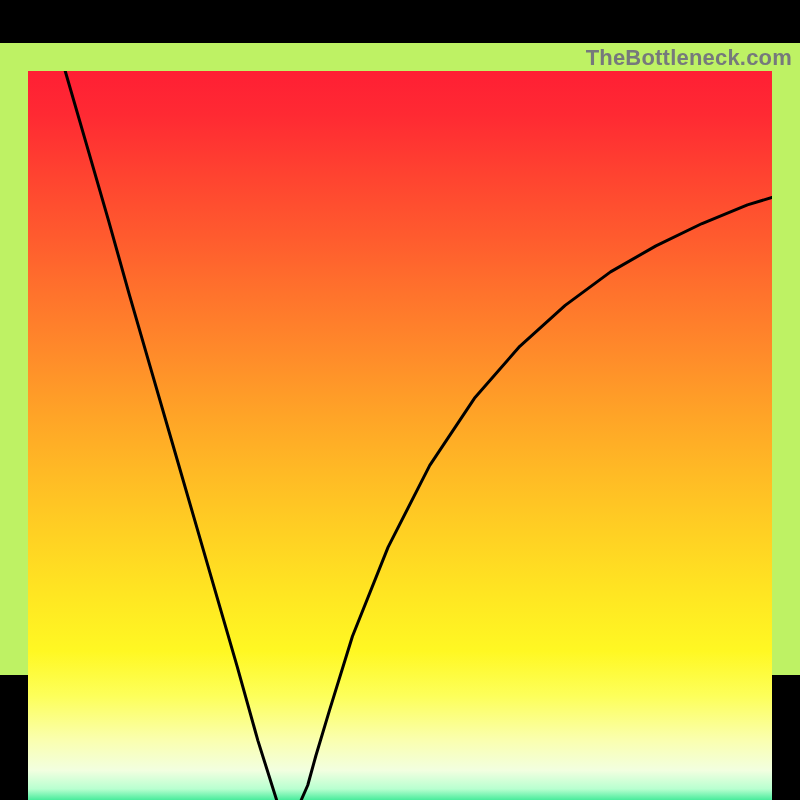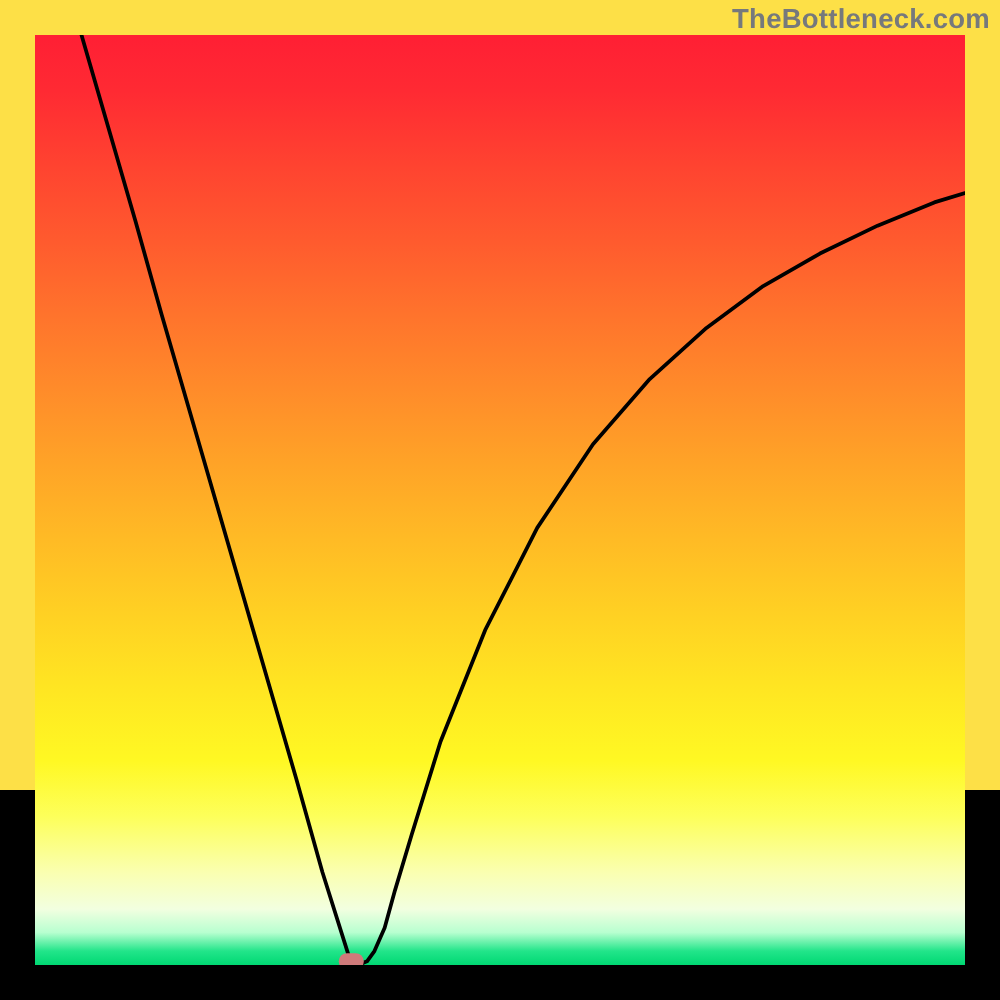--- a/index.html
+++ b/index.html
@@ -1,21 +1,22 @@
 <!DOCTYPE html>
 <html><head>
 <meta charset="utf-8">
 <style>
   * { margin: 0; padding: 0; box-sizing: border-box; }
   html, body { width: 800px; height: 800px; overflow: hidden; background: #000; font-family: Arial, Helvetica, sans-serif; }
   .frame {
     position: relative;
     width: 800px;
     height: 632px;
-    background: #fde047;
+    background: #bef264;
+    margin-top: 43px;
   }
   .watermark {
     position: absolute;
     top: 2px;
     right: 8px;
     font-size: 22px;
     font-weight: 600;
     color: #76797c;
     letter-spacing: 0.2px;
     z-index: 5;

